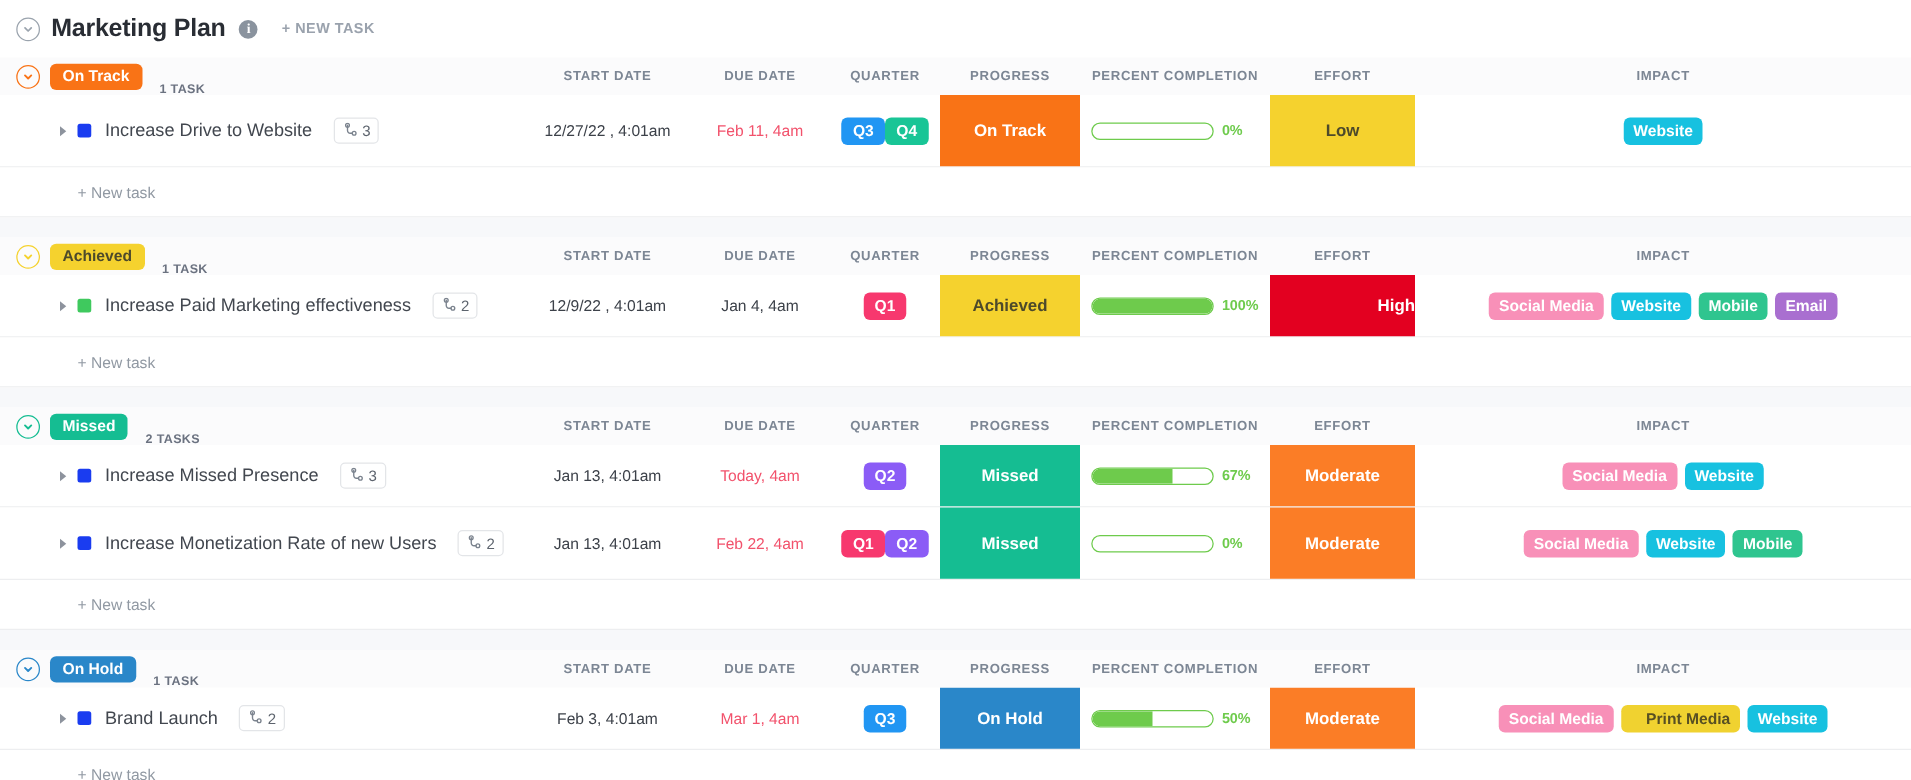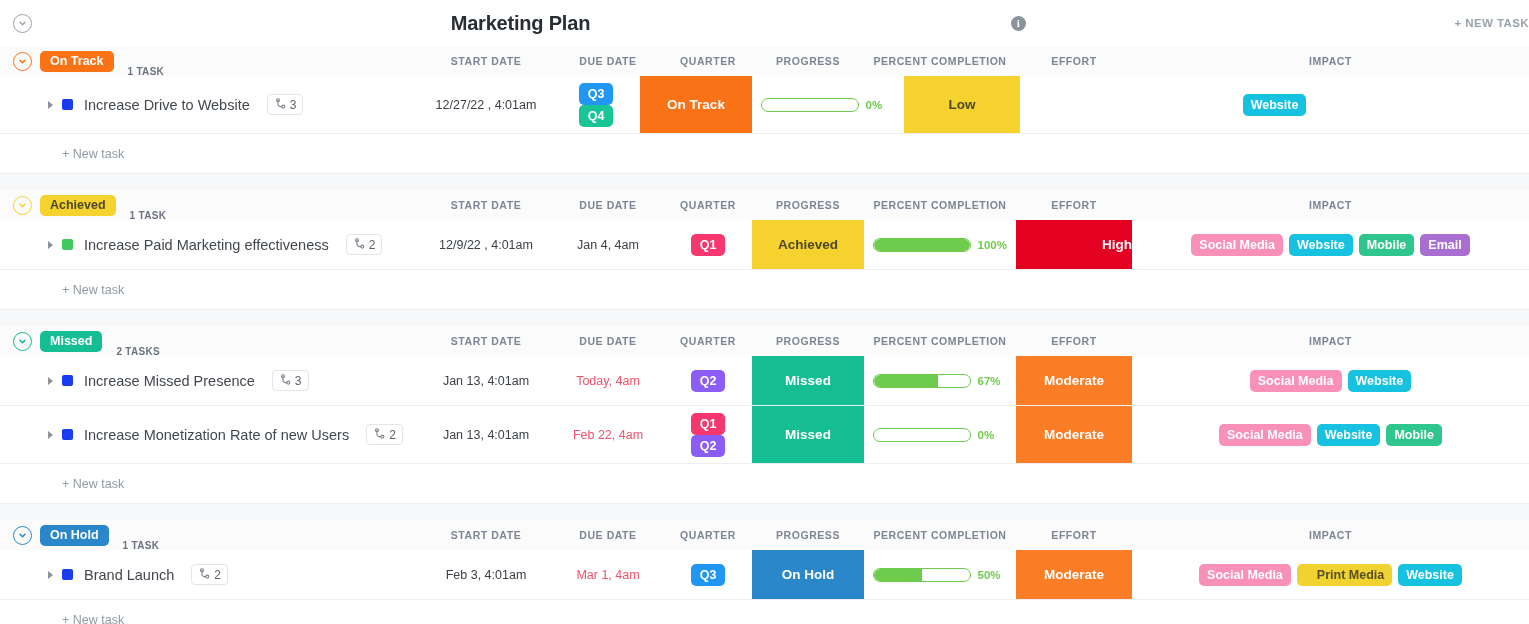--- a/index.html
+++ b/index.html
@@ -18,21 +18,20 @@
   }
 
   
   .titlebar {
     height: 46px;
     display: flex;
     align-items: center;
     padding-left: 13px;
     gap: 9px;
     background: #ffffff;
-    justify-content: space-between;
   }
   .circle-chevron {
     width: 19px; height: 19px;
     border-radius: 50%;
     border: 1.4px solid #9aa3ad;
     display: inline-flex;
     align-items: center; justify-content: center;
     flex: none;
   }
   .circle-chevron svg { display: block; }
@@ -180,21 +179,20 @@
     background: #ffffff;
     cursor: pointer;
   }
   .subtask-badge svg { display: block; }
 
   .date-txt { font-size: 12.5px; color: #3c4149; white-space: nowrap; }
   .date-txt.overdue { color: #f2526c; }
 
   .quarter-stack {
     display: flex;
-    flex-direction: column;
     align-items: flex-start;
   }
   .qtag {
     display: inline-flex;
     align-items: center;
     height: 22px;
     padding: 0 9px;
     border-radius: 5px;
     color: #ffffff;
     font-size: 12.5px;
@@ -327,20 +325,23 @@
                   <path d="M4 2.2 v4.2 a2.2 2.2 0 0 0 2.2 2.2 h1.6" fill="none" stroke="#7b838e" stroke-width="1.1" stroke-linecap="round"></path>
                   <circle cx="4" cy="2.2" r="1.5" fill="none" stroke="#7b838e" stroke-width="1.1"></circle>
                   <circle cx="9.3" cy="8.6" r="1.5" fill="none" stroke="#7b838e" stroke-width="1.1"></circle>
                 </svg>
                 <span>3</span>
               </span>
             </div>
             <div class="cell c-start">
               <span class="date-txt">12/27/22 , 4:01am</span>
             </div>
+            <div class="cell c-due">
+              <span class="date-txt overdue">Feb 11, 4am</span>
+            </div>
             <div class="cell c-quarter">
               <div class="quarter-stack">
                 <span class="qtag" style="background: rgb(33, 150, 243);">Q3</span>
                 <span class="qtag" style="background: rgb(25, 197, 150);">Q4</span>
               </div>
             </div>
             <div class="cell c-progress progress-cell" style="background: rgb(249, 115, 22);">
               <span>On Track</span>
             </div>
             <div class="cell c-percent">

